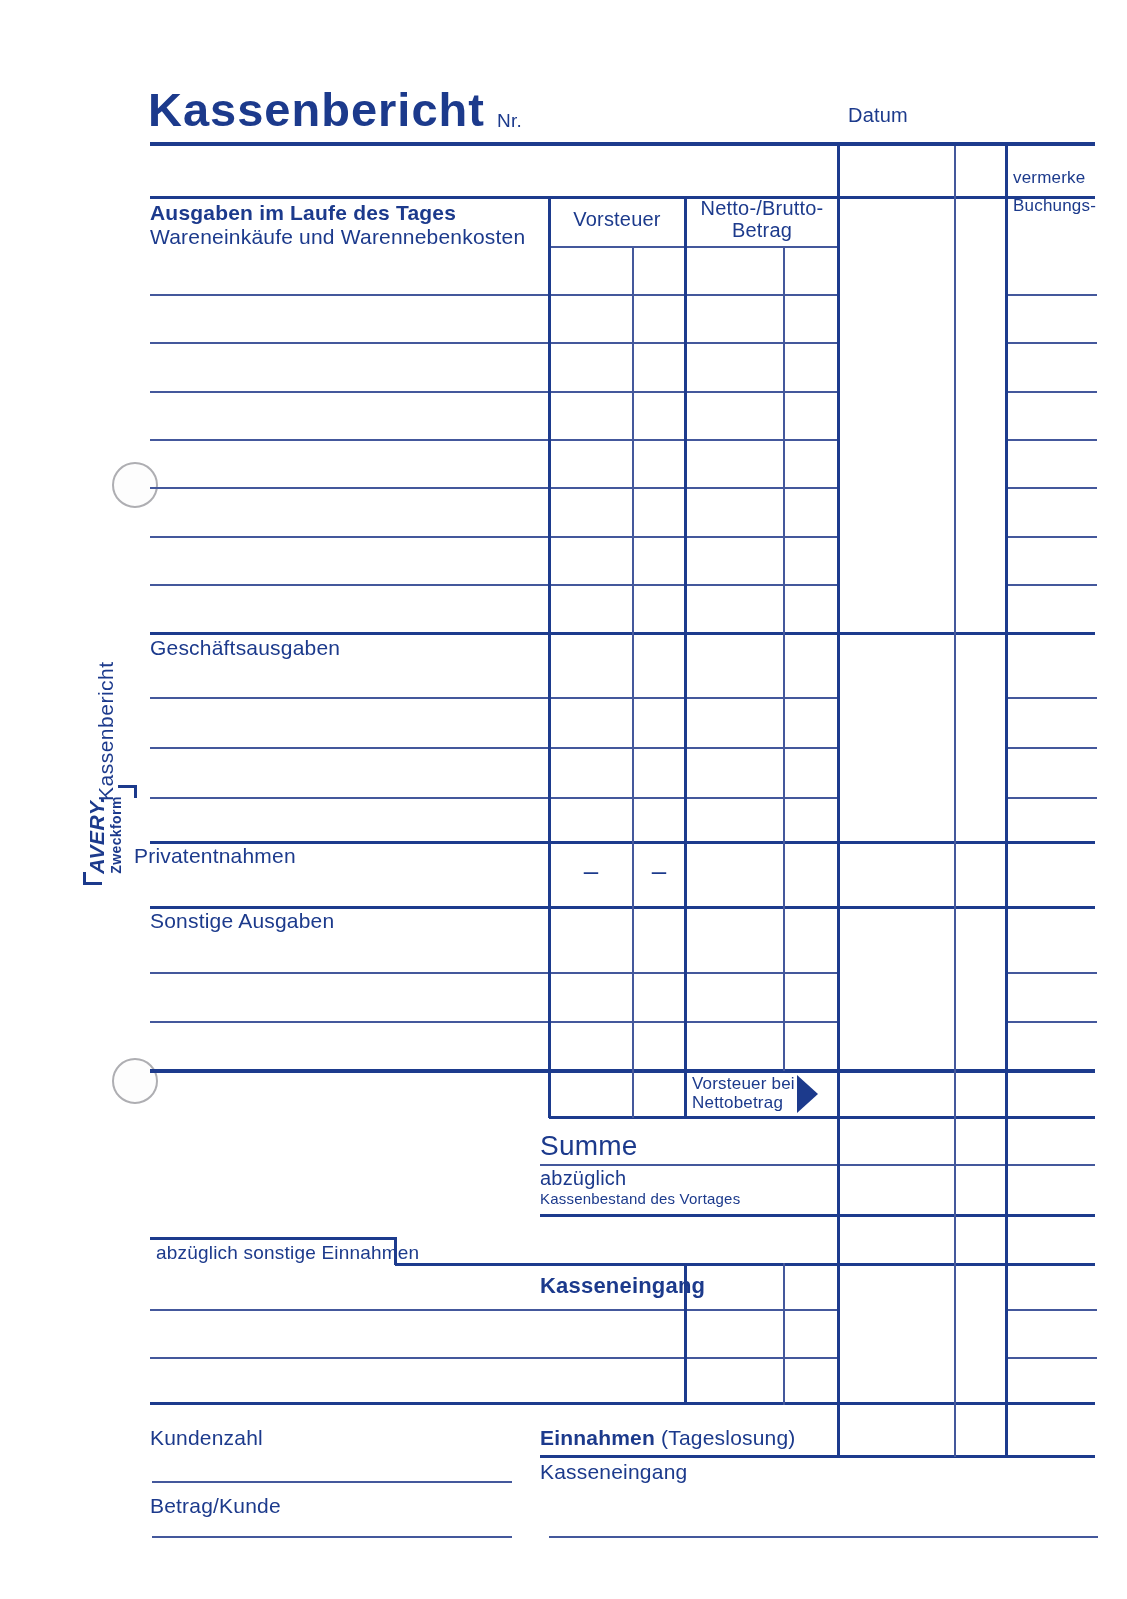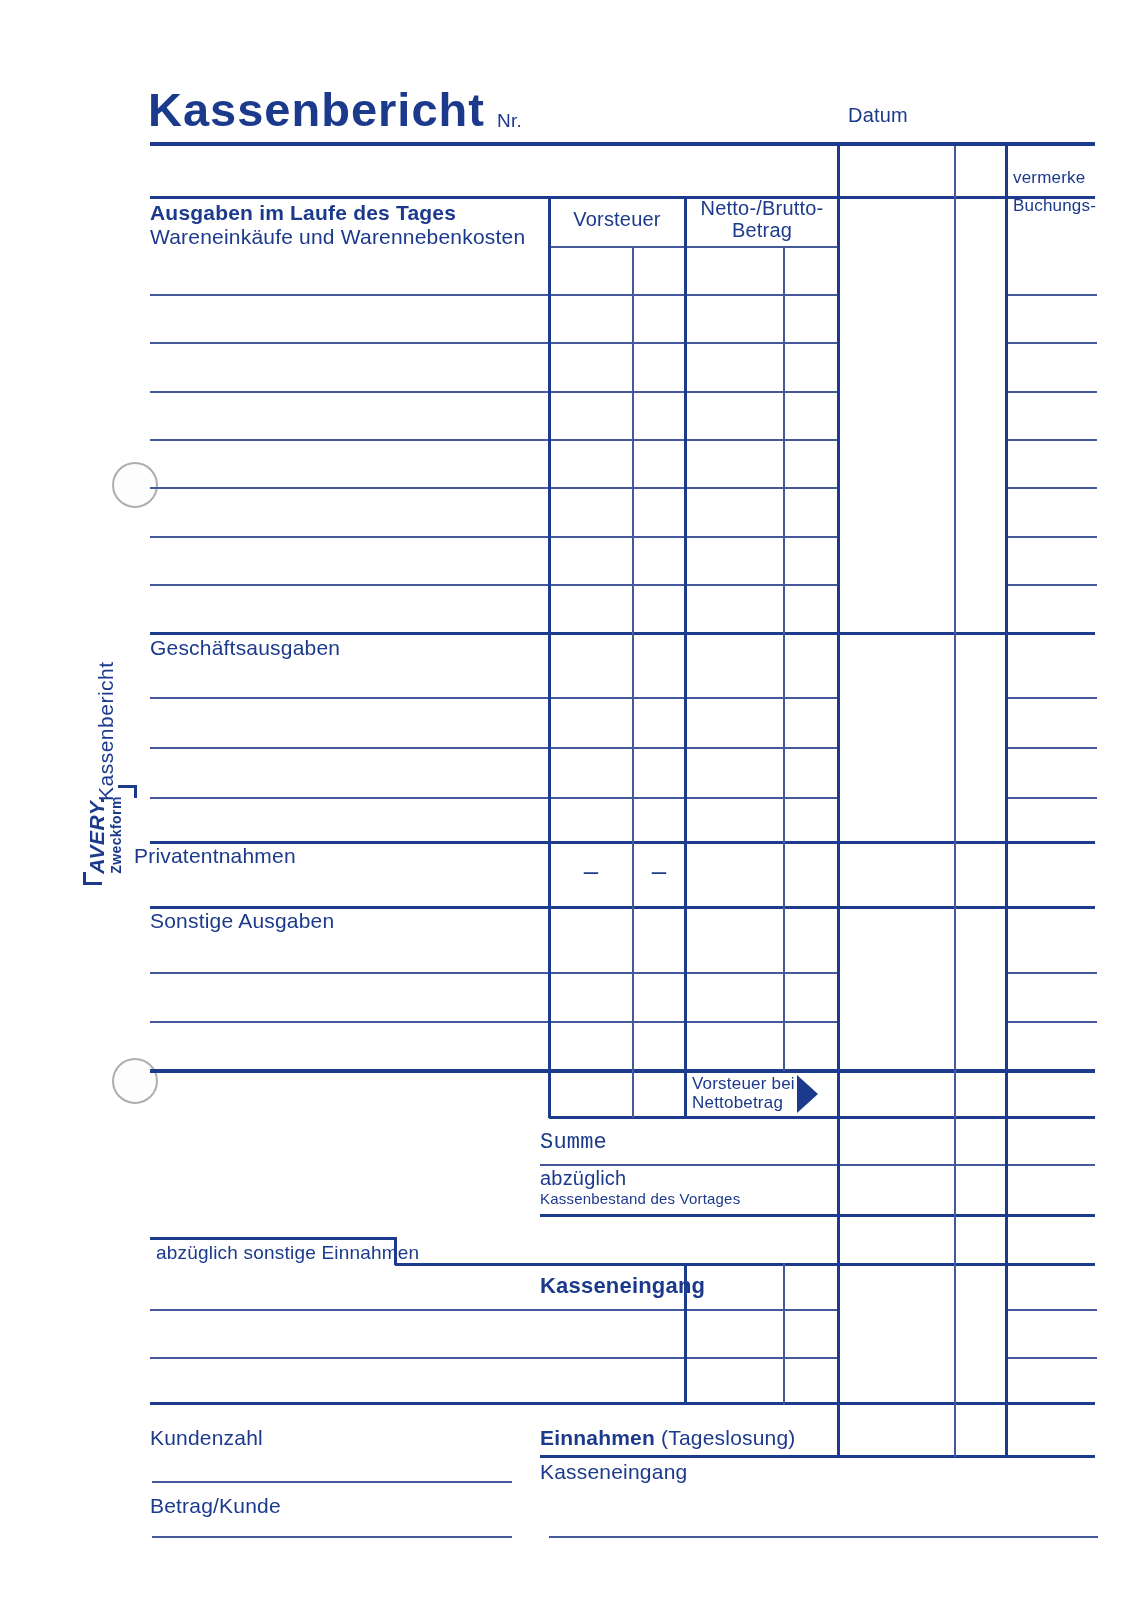--- a/index.html
+++ b/index.html
@@ -77,21 +77,21 @@
   <div class="txt" style="left:150px;top:636px;font-size:21px;">Geschäftsausgaben</div>
   <div class="txt" style="left:134px;top:844px;font-size:21px;">Privatentnahmen</div>
   <div class="dash" style="left:549px;top:856px;width:84px;">–</div>
   <div class="dash" style="left:633px;top:856px;width:52px;">–</div>
   <div class="txt" style="left:150px;top:909px;font-size:21px;">Sonstige Ausgaben</div>
 
   <div class="txt" style="left:692px;top:1074px;font-size:17px;">Vorsteuer bei</div>
   <div class="txt" style="left:692px;top:1093px;font-size:17px;">Nettobetrag</div>
   <div class="arrow" style="left:797px;top:1075px;"></div>
 
-  <div class="txt" style="left:540px;top:1130px;font-size:22px;font-family:Liberation Mono, monospace;">Summe</div>
+  <div class="txt" style="left:540px;top:1130px;font-size:28px;">Summe</div>
   <div class="txt" style="left:540px;top:1167px;font-size:20px;">abzüglich</div>
   <div class="txt" style="left:540px;top:1190px;font-size:15px;">Kassenbestand des Vortages</div>
   <div class="txt" style="left:156px;top:1242px;font-size:19px;">abzüglich sonstige Einnahmen</div>
   <div class="txt b" style="left:540px;top:1231px;font-size:22px;margin-top:42px;">Kasseneingang</div>
 
   <div class="txt" style="left:150px;top:1406px;font-size:21px;margin-top:20px;">Kundenzahl</div>
   <div class="txt" style="left:540px;top:1426px;font-size:21px;">
     <span class="b">Einnahmen</span>
     <span>(Tageslosung)</span>
   </div>

